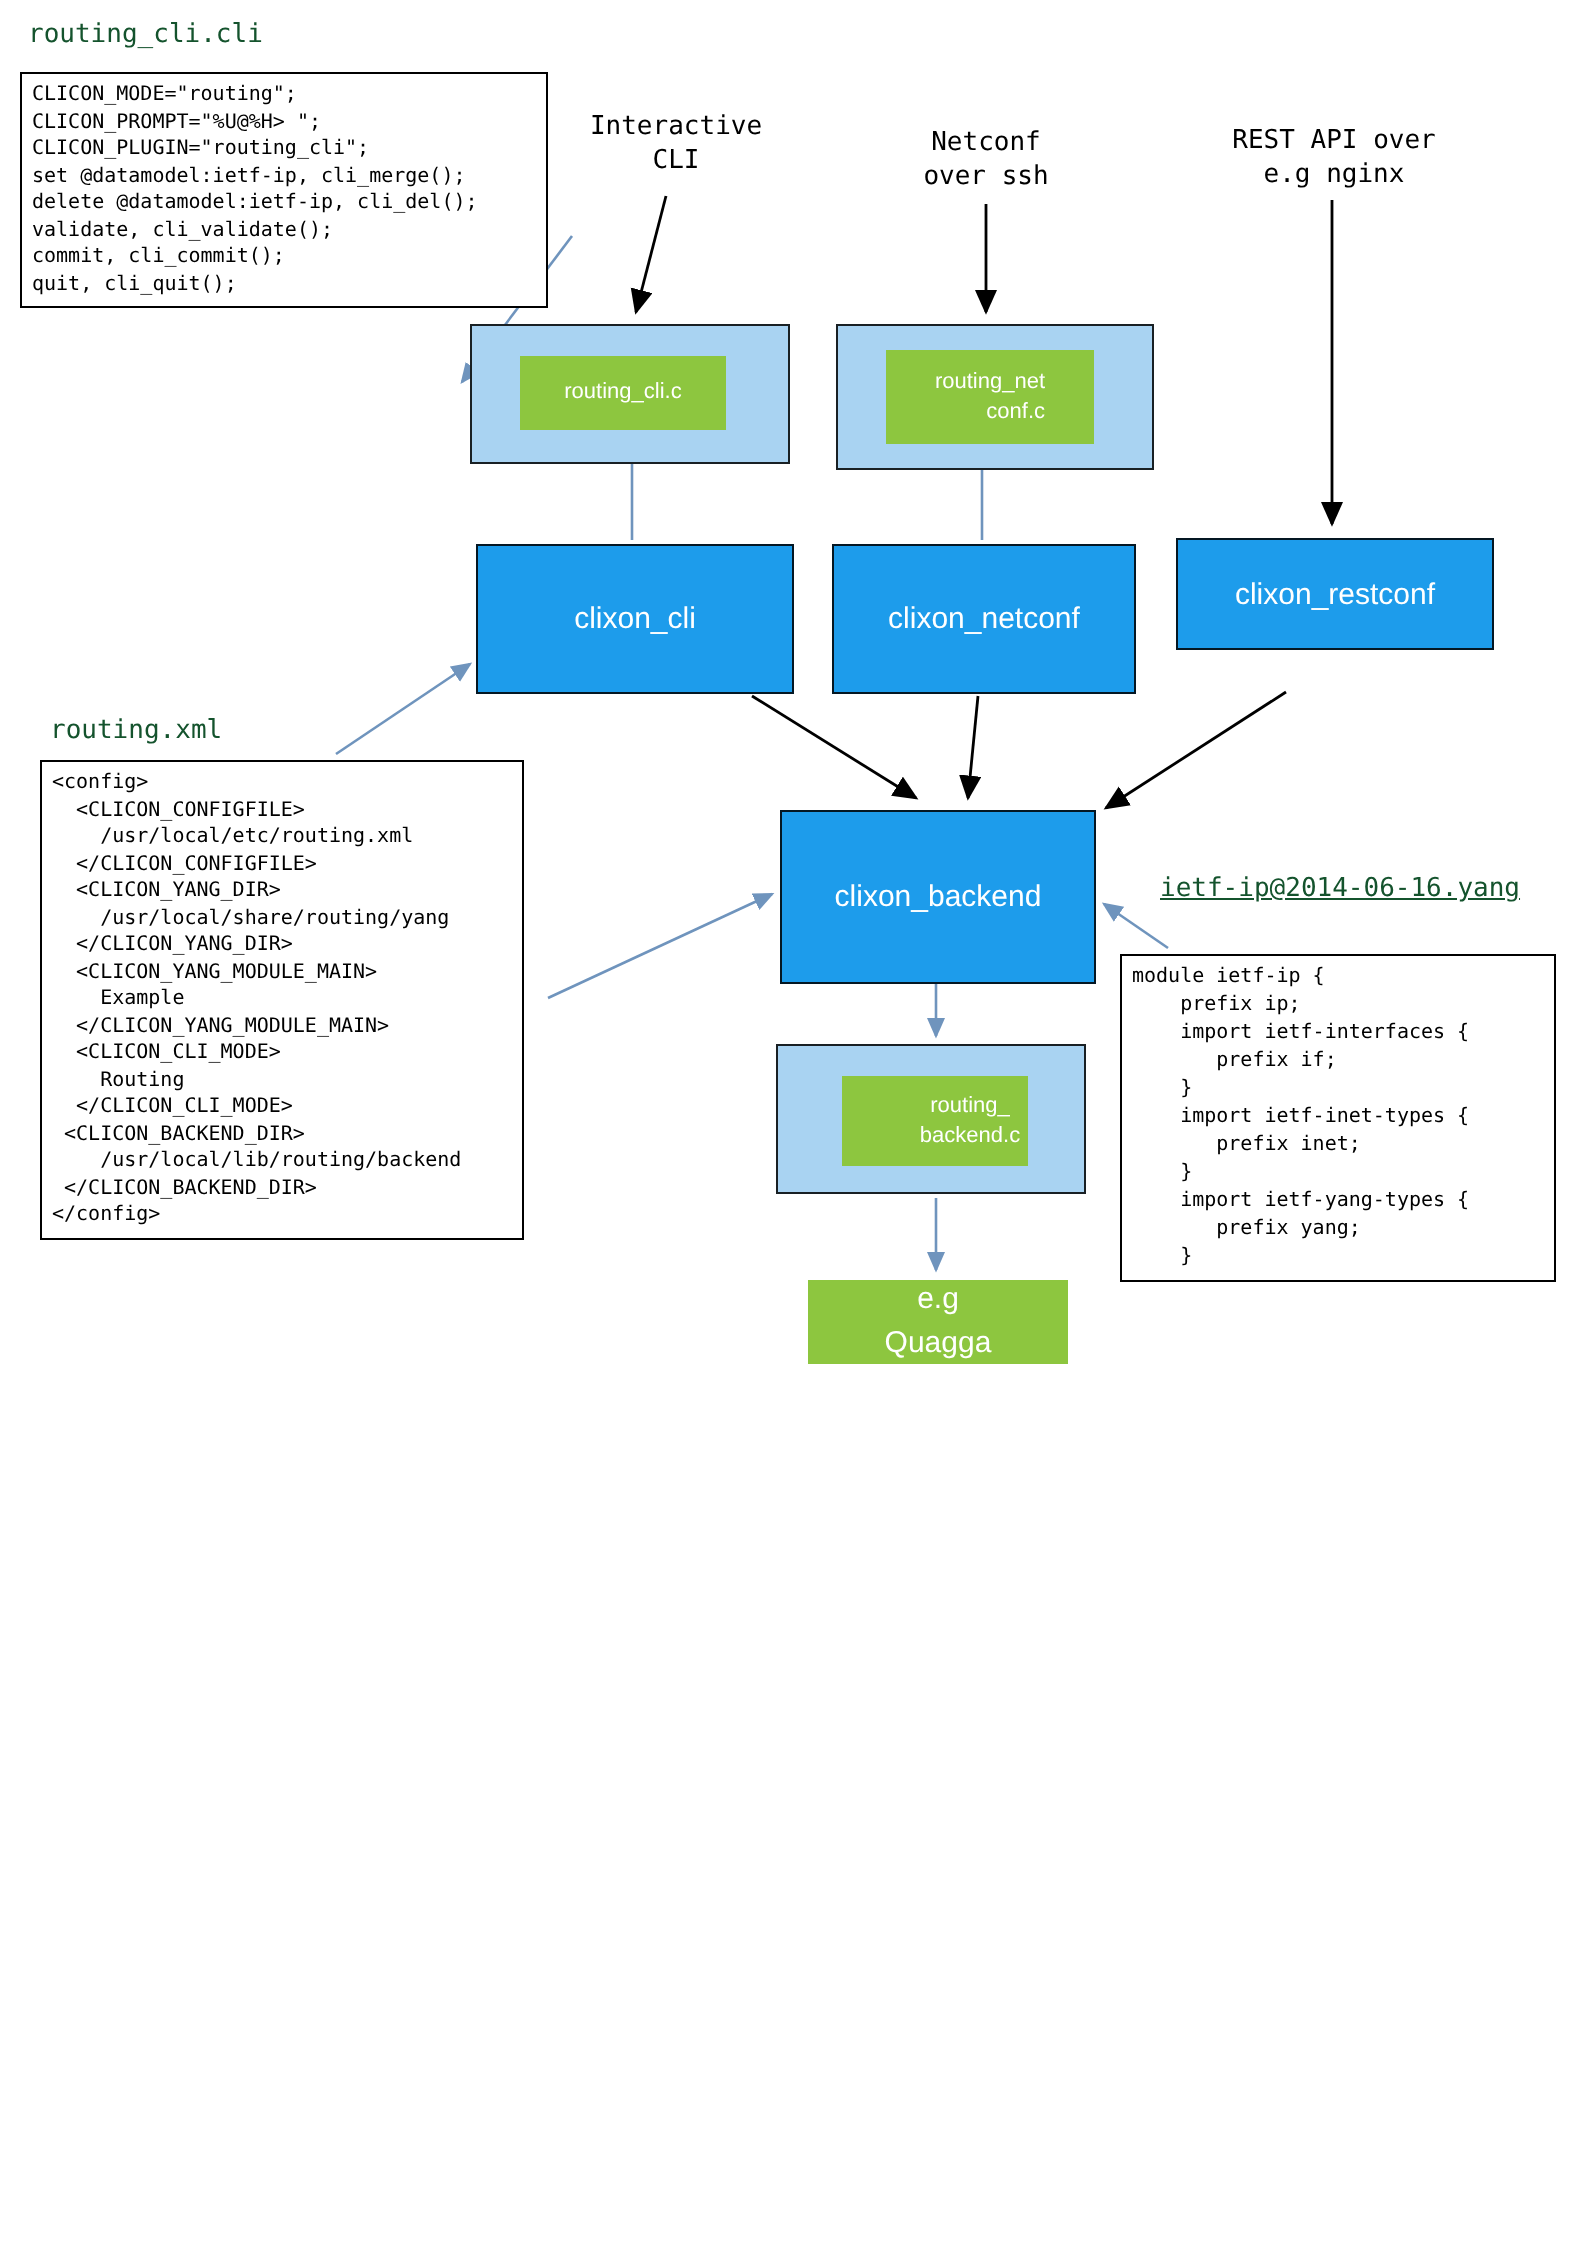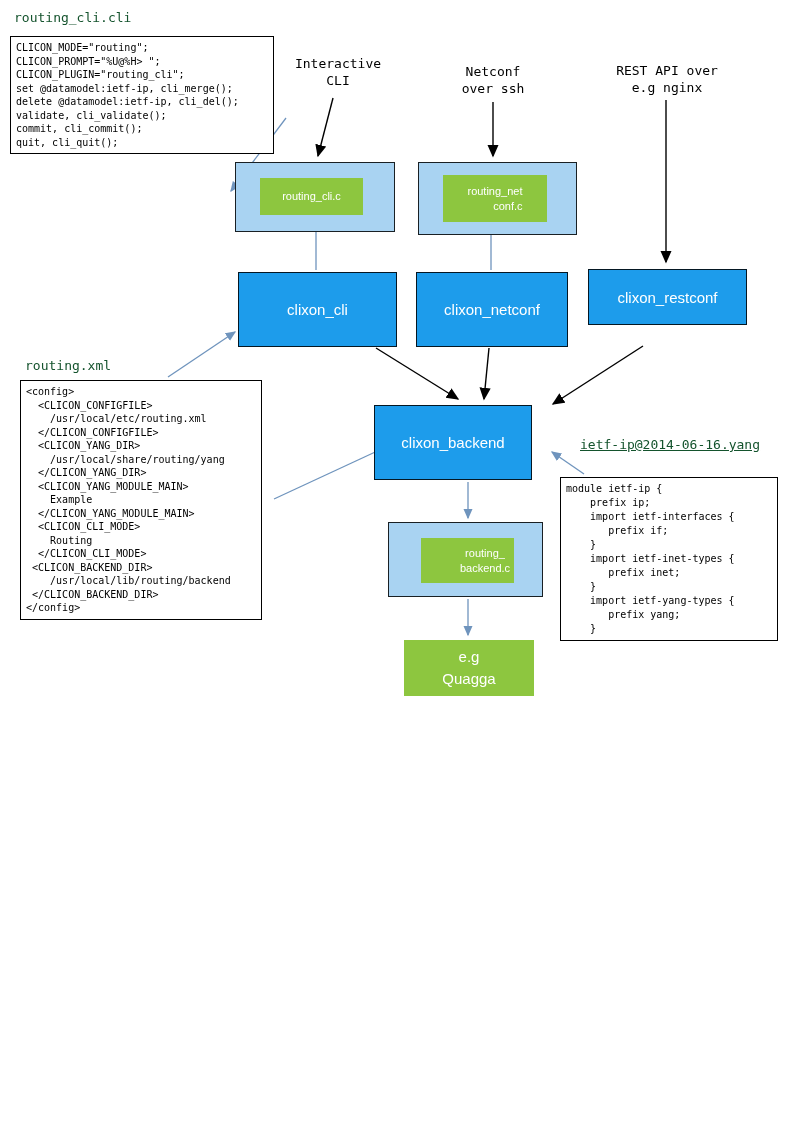--- a/index.html
+++ b/index.html
@@ -87,28 +87,28 @@
   </div>
 
   <div class="abs lightbox" style="left:418px;top:162px;width:159px;height:73px;">
     <div class="greenbox" style="position:absolute;left:24px;top:12px;width:104px;height:47px;text-align:right;">routing_net
 conf.c</div>
   </div>
 
   <div class="abs bluebox" style="left:238px;top:272px;width:159px;height:75px;">clixon_cli</div>
   <div class="abs bluebox" style="left:416px;top:272px;width:152px;height:75px;">clixon_netconf</div>
   <div class="abs bluebox" style="left:588px;top:269px;width:159px;height:56px;">clixon_restconf</div>
-  <div class="abs bluebox" style="left:374px;top:405px;width:158px;height:75px;">clixon_backend</div>
+  <div class="abs bluebox" style="left:390px;top:405px;width:158px;height:87px;">clixon_backend</div>
 
   <div class="abs lightbox" style="left:388px;top:522px;width:155px;height:75px;">
     <div class="greenbox" style="position:absolute;left:32px;top:15px;width:93px;height:45px;padding-left:35px;">routing_
 backend.c</div>
   </div>
 
-  <div class="abs quagga" style="left:404px;top:640px;width:130px;height:56px;">e.g
+  <div class="abs quagga" style="left:404px;top:640px;width:130px;height:42px;">e.g
 Quagga</div>
 
   <div class="abs mono-title" style="left:25px;top:358px;">routing.xml</div>
   <div class="abs codebox" style="left:20px;top:380px;width:242px;">&lt;config&gt;
   &lt;CLICON_CONFIGFILE&gt;
     /usr/local/etc/routing.xml
   &lt;/CLICON_CONFIGFILE&gt;
   &lt;CLICON_YANG_DIR&gt;
     /usr/local/share/routing/yang
   &lt;/CLICON_YANG_DIR&gt;

